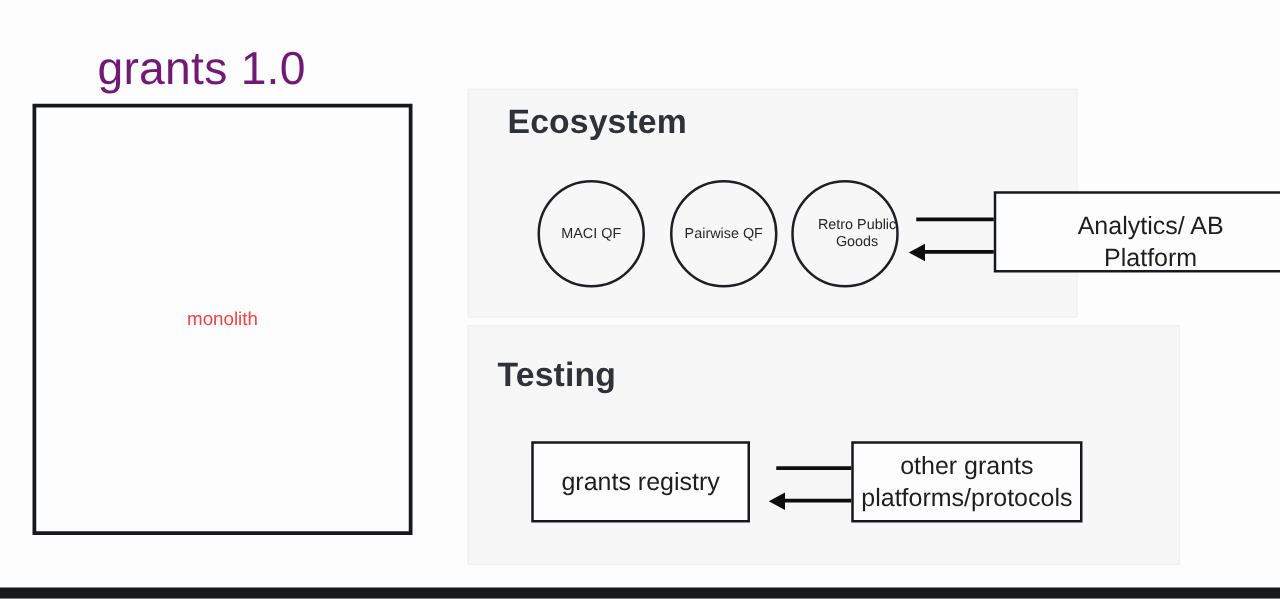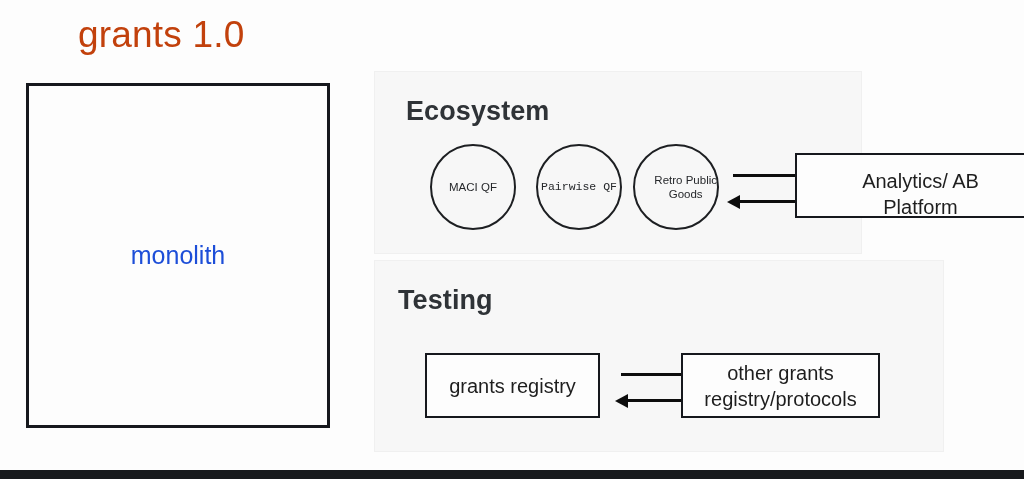--- a/index.html
+++ b/index.html
@@ -20,42 +20,43 @@
     width: 1024px;
     height: 479px;
     background: #fdfdfd;
   }
   .abs { position: absolute; }
 
   
   .section-title {
     font-size: 37px;
     font-weight: 400;
-    color: #c2410c;
+    color: #701a75;
     letter-spacing: 0.2px;
     white-space: nowrap;
     line-height: 1;
+    margin-top: 20px;
   }
   #title-grants-1 { left: 78px; top: 16px; }
   #title-grants-2 { left: 418px; top: 16px; }
 
   
   #monolith-box {
     left: 26px; top: 83px;
     width: 304px; height: 345px;
     border: 3px solid #16181d;
     background: #fdfdfd;
     box-sizing: border-box;
     display: flex;
     align-items: center;
     justify-content: center;
   }
   #monolith-label {
-    font-size: 25px;
-    color: #1d4ed8;
+    font-size: 15px;
+    color: #ef4444;
     font-weight: 400;
   }
 
   
   .panel {
     background: #f7f7f7;
     border: 1px solid #f0f0f0;
     box-sizing: border-box;
   }
   #ecosystem-panel { left: 374px; top: 71px; width: 488px; height: 183px; }
@@ -63,21 +64,21 @@
 
   .panel-heading {
     position: absolute;
     font-size: 27px;
     font-weight: 700;
     color: #2f3337;
     letter-spacing: 0.1px;
     white-space: nowrap;
     line-height: 1;
   }
-  #ecosystem-heading { left: 406px; top: 98px; }
+  #ecosystem-heading { left: 406px; top: 84px; }
   #platform-heading  { left: 398px; top: 287px; }
 
   
   .node-circle {
     width: 86px; height: 86px;
     border: 2.6px solid #1d1f22;
     border-radius: 50%;
     background: transparent;
     box-sizing: border-box;
     display: flex;
@@ -87,21 +88,21 @@
   }
   .node-circle-label {
     font-size: 11.5px;
     color: #26282b;
     text-align: center;
     line-height: 1.25;
     white-space: nowrap;
     pointer-events: none;
   }
   #circle-maci     { left: 430px; }
-  #circle-pairwise { left: 536px; font-family: Liberation Mono, monospace; }
+  #circle-pairwise { left: 536px; }
   #circle-retro    { left: 633px; justify-content: flex-end; }
 
   
   .hard-box {
     border: 2.6px solid #16181d;
     background: #fdfdfd;
     box-sizing: border-box;
     overflow: hidden;
     display: flex;
     align-items: center;
@@ -121,21 +122,21 @@
   #analytics-box .hard-box-label {
     position: relative;
     top: 8px;
   }
   #registry-box {
     left: 425px; top: 353px;
     width: 175px; height: 65px;
   }
   #other-platforms-box {
     left: 681px; top: 353px;
-    width: 199px; height: 65px;
+    width: 185px; height: 65px;
     overflow: visible;
   }
   #other-platforms-box .hard-box-label {
     position: relative;
   }
 
   
   .arrow-line {
     background: #0d0d0d;
     height: 2.6px;
@@ -211,18 +212,18 @@
   <div class="abs hard-box" id="registry-box">
     <span class="hard-box-label">grants registry</span>
   </div>
 
   <div class="abs arrow-line" id="plat-arrow-right-line"></div>
   <div class="abs arrow-head arrow-head-right" id="plat-arrow-right-head"></div>
   <div class="abs arrow-line" id="plat-arrow-left-line"></div>
   <div class="abs arrow-head arrow-head-left" id="plat-arrow-left-head"></div>
 
   <div class="abs hard-box" id="other-platforms-box">
-    <span class="hard-box-label"><span>other grants</span><br><span>registry/protocols</span></span>
+    <span class="hard-box-label"><span>other grants</span><br><span>platforms/protocols</span></span>
   </div>
 
   <div class="abs" id="bottom-strip"></div>
 
 </div>
 
 </body></html>

